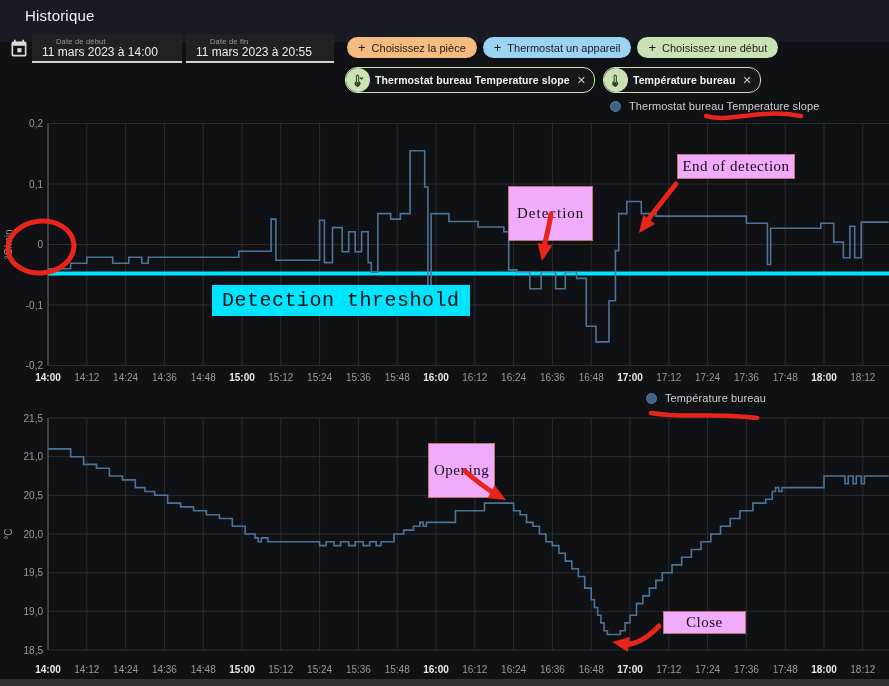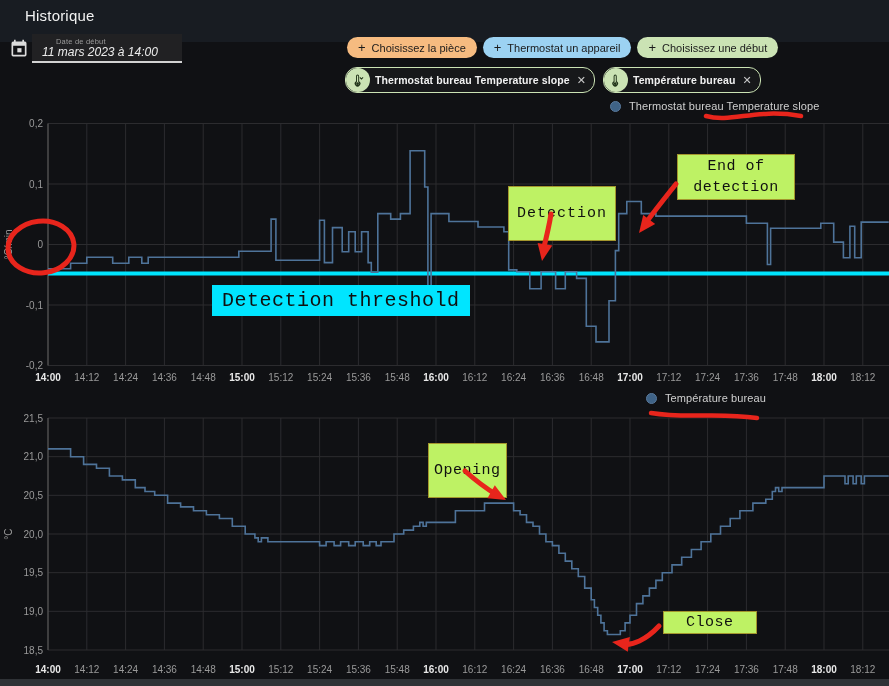--- a/index.html
+++ b/index.html
@@ -3,39 +3,39 @@
 <meta charset="utf-8">
 <style>
   html,body{margin:0;padding:0;background:#000;}
   .app{position:relative;width:889px;height:686px;background:#101114;overflow:hidden;
        font-family:"Liberation Sans","DejaVu Sans",sans-serif;}
   .header{position:absolute;left:0;top:0;width:889px;height:42px;background:#181c22;}
   .header .title{position:absolute;left:25px;top:0;line-height:31px;font-size:15px;color:#f2f2f2;font-weight:400;letter-spacing:.2px;}
   .cal-btn{position:absolute;left:8px;top:39px;width:22px;height:22px;background:none;border:none;padding:0;cursor:pointer;}
   .datefield{position:absolute;top:34px;height:29px;background:#212123;border-bottom:2px solid #d2d2d2;box-sizing:border-box;}
   .df-label{position:absolute;left:24px;top:3px;font-size:7.5px;color:#9a9a9a;letter-spacing:.2px;white-space:nowrap;}
-  .df-value{position:absolute;left:10px;top:11px;font-size:12px;color:#ececec;font-weight:500;white-space:nowrap;font-style:italic;}
+  .df-value{position:absolute;left:10px;top:11px;font-size:12px;color:#ececec;font-weight:500;white-space:nowrap;}
   .chips-row1{position:absolute;left:347px;top:37px;display:flex;gap:6px;}
   .fchip{display:inline-flex;align-items:center;gap:6px;height:21px;border:none;border-radius:11px;
          padding:0 11px;font-family:inherit;font-size:11px;font-weight:500;color:#1b1b1b;cursor:pointer;white-space:nowrap;}
   .fchip .plus{font-size:13px;font-weight:400;line-height:1;}
   .chips-row2{position:absolute;left:345px;top:67px;display:flex;gap:8px;}
   .echip{display:inline-flex;align-items:center;height:24px;border-radius:12px;background:#17181a;
          border:1px solid #cbe3b4;padding:0 8px 0 0;cursor:pointer;white-space:nowrap;}
   .echip .eicon{width:24px;height:24px;border-radius:50%;background:#cbe3b4;display:flex;align-items:center;justify-content:center;margin-right:5px;}
   .echip .elabel{font-size:10.5px;font-weight:600;color:#f0f0f0;letter-spacing:.1px;}
   .echip .x{margin-left:7px;font-size:11px;color:#c9c9c9;cursor:pointer;}
   .legend{position:absolute;display:flex;align-items:center;gap:8px;cursor:pointer;}
   .legend .dot{width:11px;height:11px;border-radius:50%;background:#3f6387;border:1px solid #59799c;box-sizing:border-box;}
   .legend .ltext{font-size:11px;color:#cfcfcf;letter-spacing:.1px;}
   svg.layer{position:absolute;left:0;top:0;}
   svg text{font-family:"Liberation Sans","DejaVu Sans",sans-serif;}
   .ann{position:absolute;font-family:"Liberation Mono","DejaVu Sans Mono",monospace;
        color:#101010;white-space:pre-wrap;z-index:6;}
-  .ann-orange{background:#bef264;border:1px solid rgba(140,75,0,.55);}
+  .ann-orange{background:#f0abfc;border:1px solid rgba(140,75,0,.55);font-family:Liberation Serif, serif;}
   .ann-cyan{background:#00e5ff;}
   #ann-threshold{left:212px;top:285px;font-size:20px;letter-spacing:.5px;padding:4px 10px;}
   #ann-detection{left:508px;top:186px;font-size:15px;letter-spacing:1px;padding:18px 8px;}
   #ann-end{left:677px;top:154px;width:116px;font-size:15px;letter-spacing:.5px;line-height:21px;text-align:center;padding:1px 0;}
   #ann-opening{left:428px;top:443px;font-size:15px;letter-spacing:.5px;padding:18px 5px;}
   #ann-close{left:663px;top:611px;font-size:15px;letter-spacing:.5px;padding:2px 22px;}
   .bottombar{position:absolute;left:0;top:679px;width:889px;height:7px;background:#2f3236;}
   .overlay{pointer-events:none;z-index:7;}
 </style>
 </head>
@@ -50,20 +50,24 @@
   <button class="cal-btn" title="">
     <svg width="20" height="20" viewBox="0 0 24 24">
       <path fill="#dcdcdc" d="M19 3h-1V1h-2v2H8V1H6v2H5a2 2 0 0 0-2 2v14a2 2 0 0 0 2 2h14a2 2 0 0 0 2-2V5a2 2 0 0 0-2-2zm0 16H5V8h14v11z"></path>
       <rect x="10" y="11" width="5" height="5" fill="#dcdcdc"></rect>
     </svg>
   </button>
 
   <div class="datefield" style="left:32px;width:150px;">
     <span class="df-label">Date de début</span>
     <span class="df-value">11 mars 2023 à 14:00</span>
+  </div>
+  <div class="datefield" style="left:186px;width:148px;">
+    <span class="df-label">Date de fin</span>
+    <span class="df-value">11 mars 2023 à 20:55</span>
   </div>
 
   <div class="chips-row1">
     <button class="fchip" style="background: rgb(246, 187, 128);">
       <span class="plus">+</span>
       <span>Choisissez la pièce</span>
     </button>
     <button class="fchip" style="background: rgb(156, 210, 242);">
       <span class="plus">+</span>
       <span>Thermostat un appareil</span>

